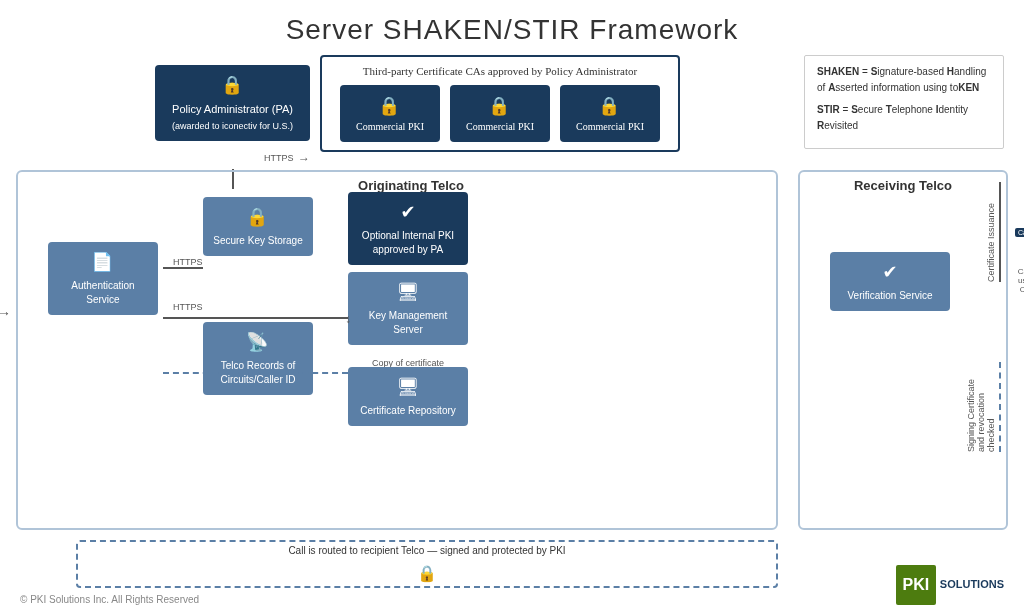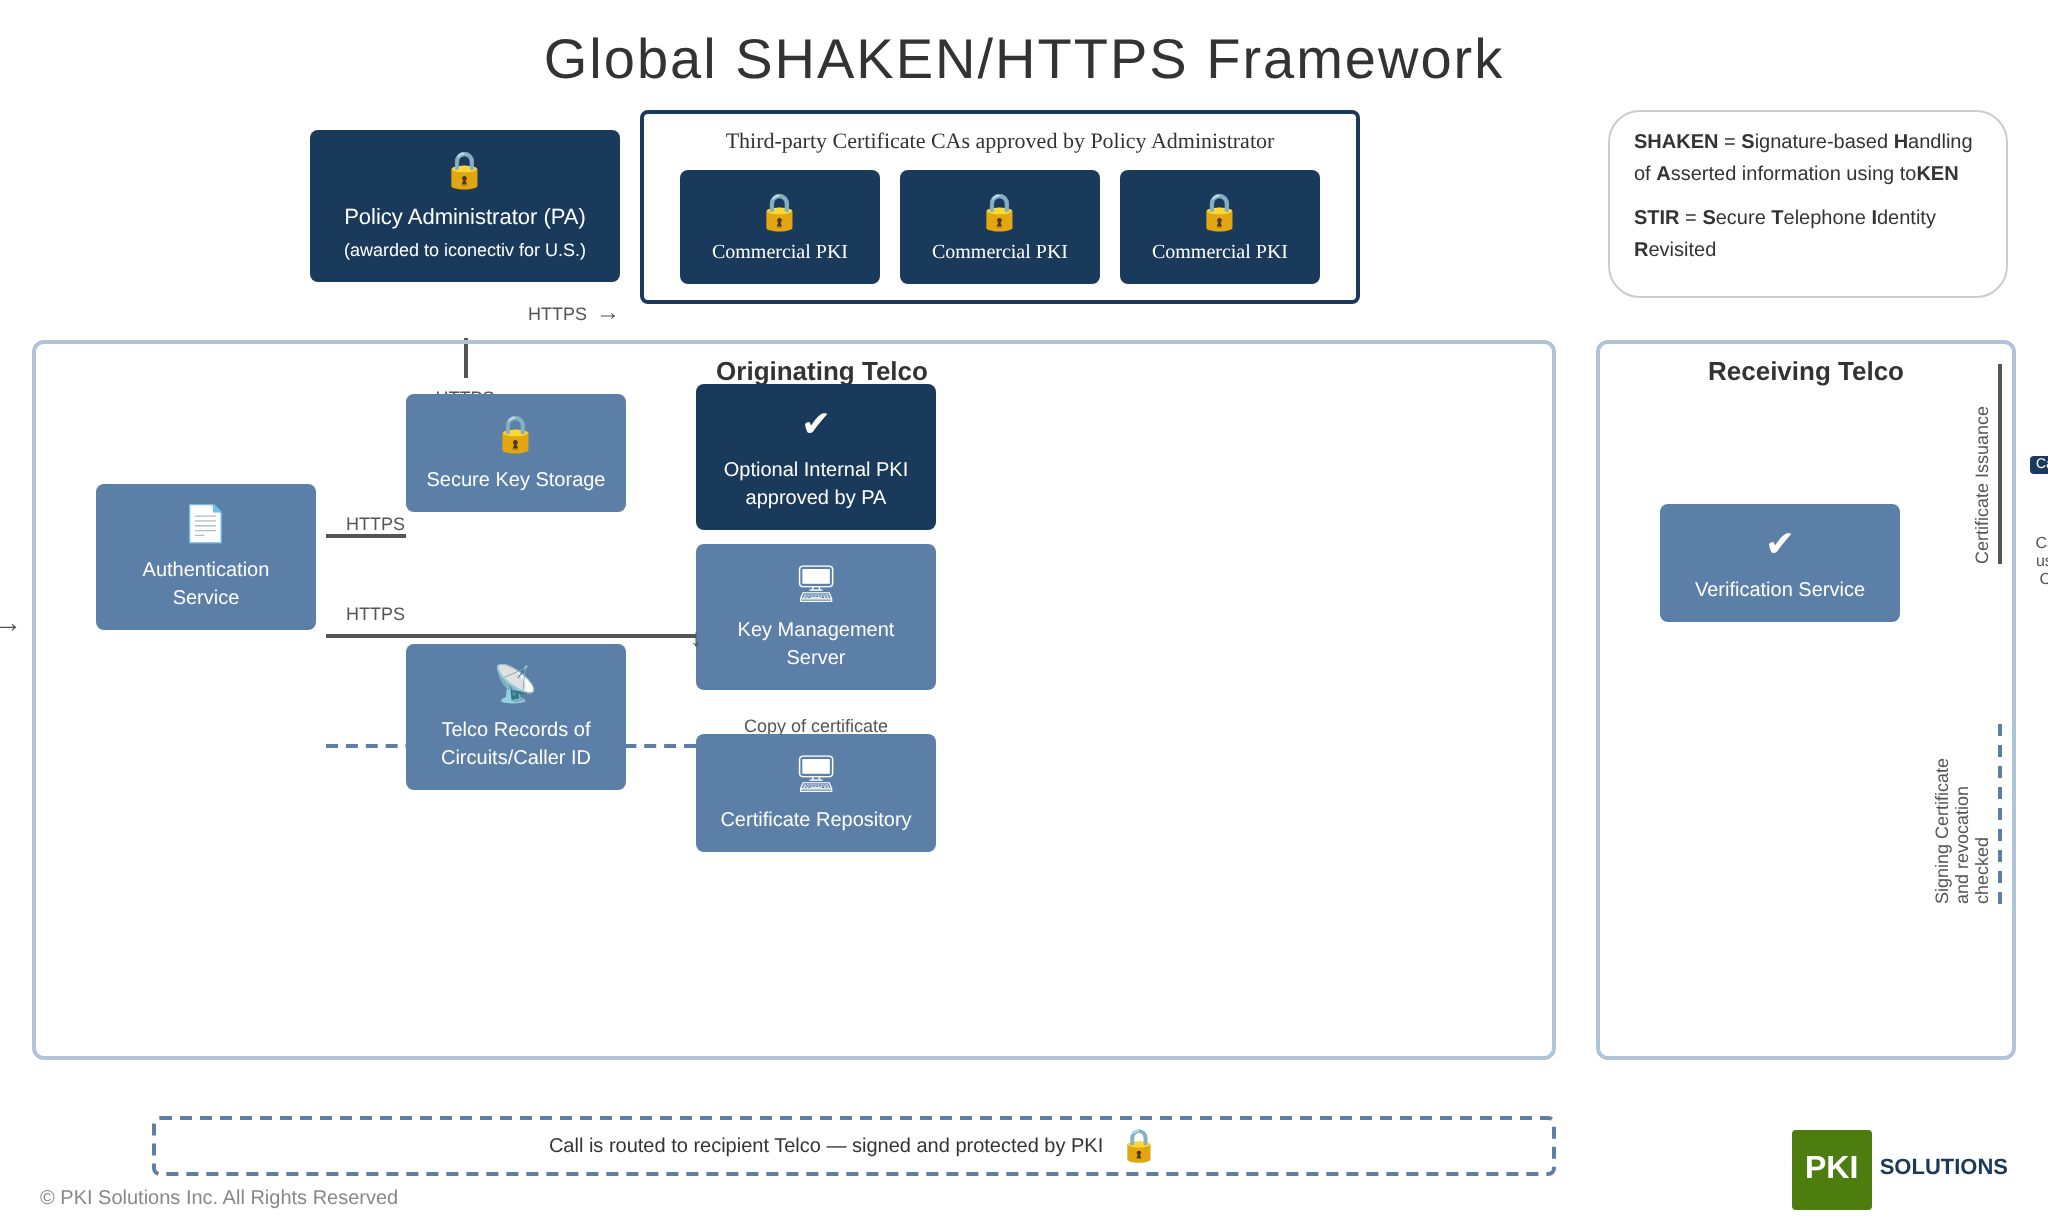--- a/index.html
+++ b/index.html
@@ -70,21 +70,21 @@
     }
 
     .commercial-pki-item .lock-icon {
       font-size: 18px;
       display: block;
       margin-bottom: 4px;
     }
 
     .shaken-stir-box {
       border: 1px solid #ccc;
-      border-radius: 16px;
+      border-radius: 2px;
       padding: 8px 12px;
       width: 200px;
       font-size: 10px;
       line-height: 1.6;
       color: #333;
     }
 
     .shaken-stir-box p { margin-bottom: 6px; }
     .shaken-stir-box strong { font-weight: bold; }
 
@@ -235,20 +235,21 @@
       border: 2px dashed #5b7fa6;
       border-radius: 4px;
       padding: 3px 10px;
       text-align: right;
       font-size: 10px;
       color: #333;
       display: flex;
       align-items: center;
       justify-content: center;
       gap: 8px;
+      flex-direction: column;
     }
 
     
     .auth-svc-box {
       position: absolute;
       top: 70px;
       left: 30px;
       width: 110px;
     }
 
@@ -290,21 +291,21 @@
     .verif-svc-box {
       position: absolute;
       top: 80px;
       left: 30px;
       width: 120px;
     }
   </style>
 </head>
 <body>
 
-<div class="main-title">Global SHAKEN/HTTPS Framework</div>
+<div class="main-title">Server SHAKEN/STIR Framework</div>
 
 <div class="diagram-wrapper">
 
   <div class="pa-block">
     <div class="policy-admin-box">
       <span class="lock-icon">🔒</span>
       <span>Policy Administrator (PA)</span><br>
       <span style="font-size:9px;">(awarded to iconectiv for U.S.)</span>
     </div>
 

